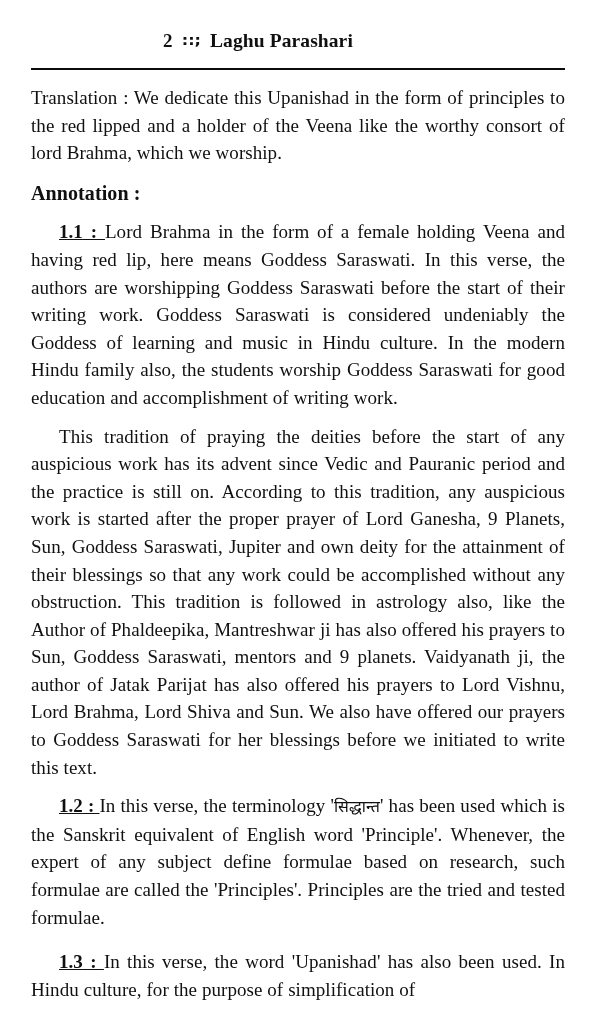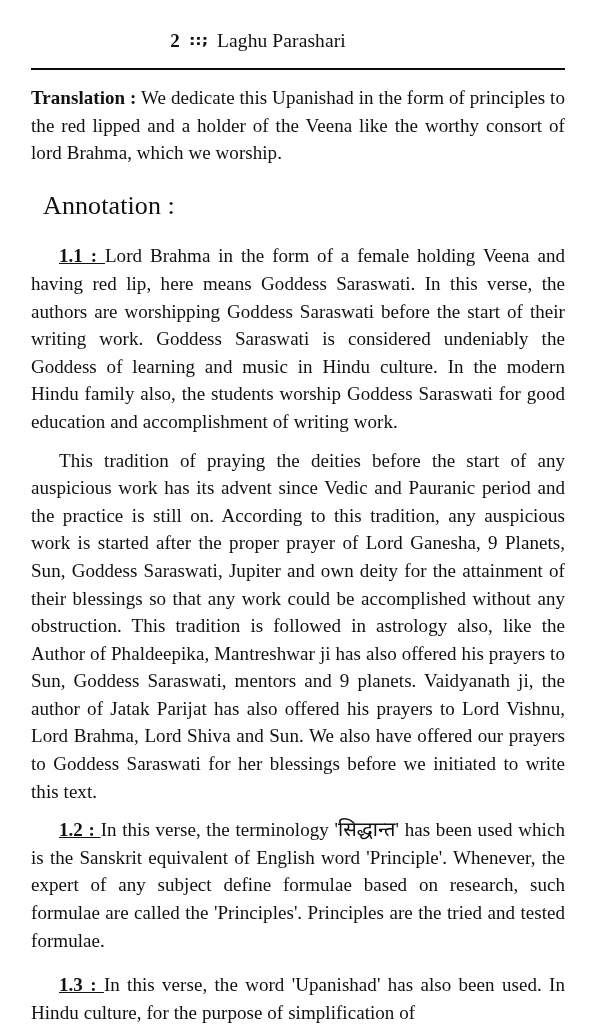--- a/index.html
+++ b/index.html
@@ -50,20 +50,21 @@
     letter-spacing: 0px;
     position: relative;
     top: -1px;
     font-family: "DejaVu Sans", sans-serif;
     font-weight: 700;
     transform: scaleY(0.85);
   }
   .header-title {
     font-size: 19.5px;
     letter-spacing: 0.1px;
+    font-weight: bold;
   }
 
   .header-rule {
     position: absolute;
     top: 68px;
     left: 31px;
     width: 534px;
     height: 2.2px;
     background: #0c0c0c;
   }
@@ -88,38 +89,38 @@
   p.para:last-child { margin-bottom: 0; margin-top: 6px; }
 
   
   .gap-sm { height: 11px; }
   .gap-md { height: 13px; }
 
   .indent { text-indent: 28px; }
   .noindent { text-indent: 0; }
 
   .lead {
-    font-weight: bold;
+    font-weight: normal;
   }
   .secnum {
     font-weight: bold;
     text-decoration: underline;
   }
 
   h2.heading {
-    margin: 12px;
-    font-size: 26px;
+    margin: 0;
+    font-size: 20px;
     line-height: 27.6px;
-    font-weight: normal;
+    font-weight: bold;
     letter-spacing: 0.1px;
   }
 
   .deva {
     font-family: "DejaVu Sans", sans-serif;
-    font-size: 20px;
+    font-size: 16px;
   }
 </style>
 </head>
 <body>
 
 <div class="page">
 
   <div class="header">
     <div class="header-inner">
       <span class="header-pagenum">2</span>

